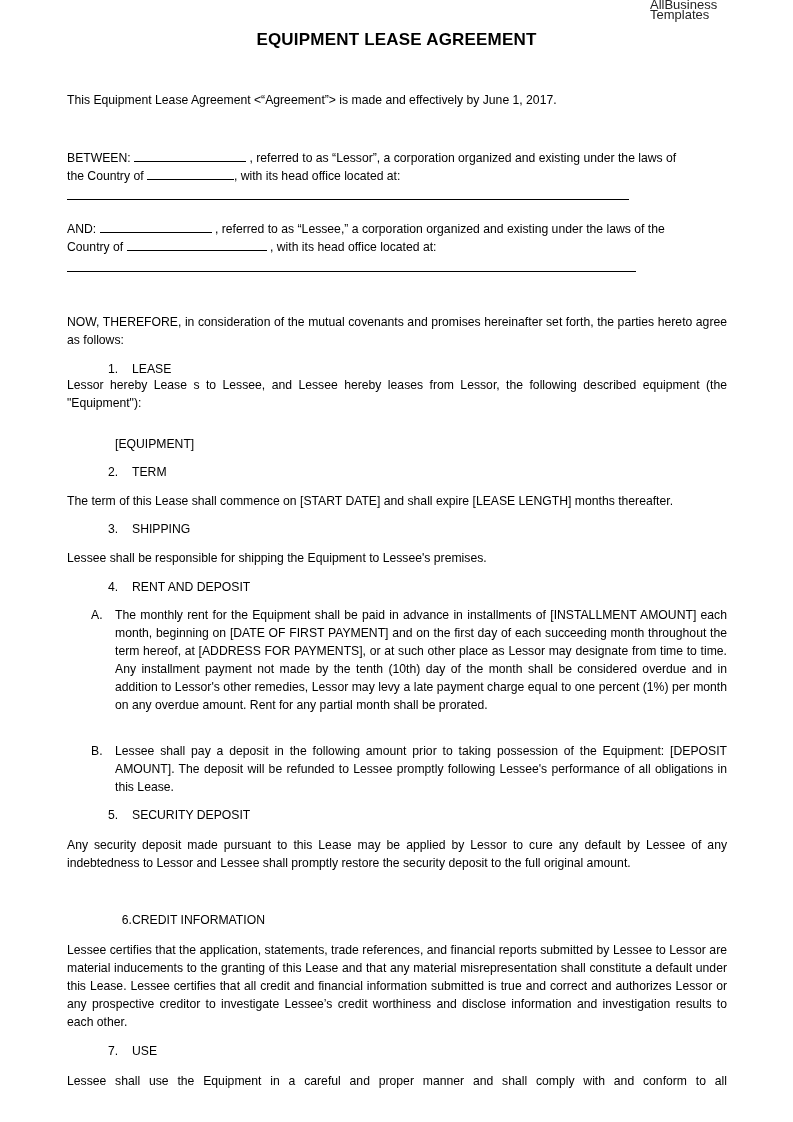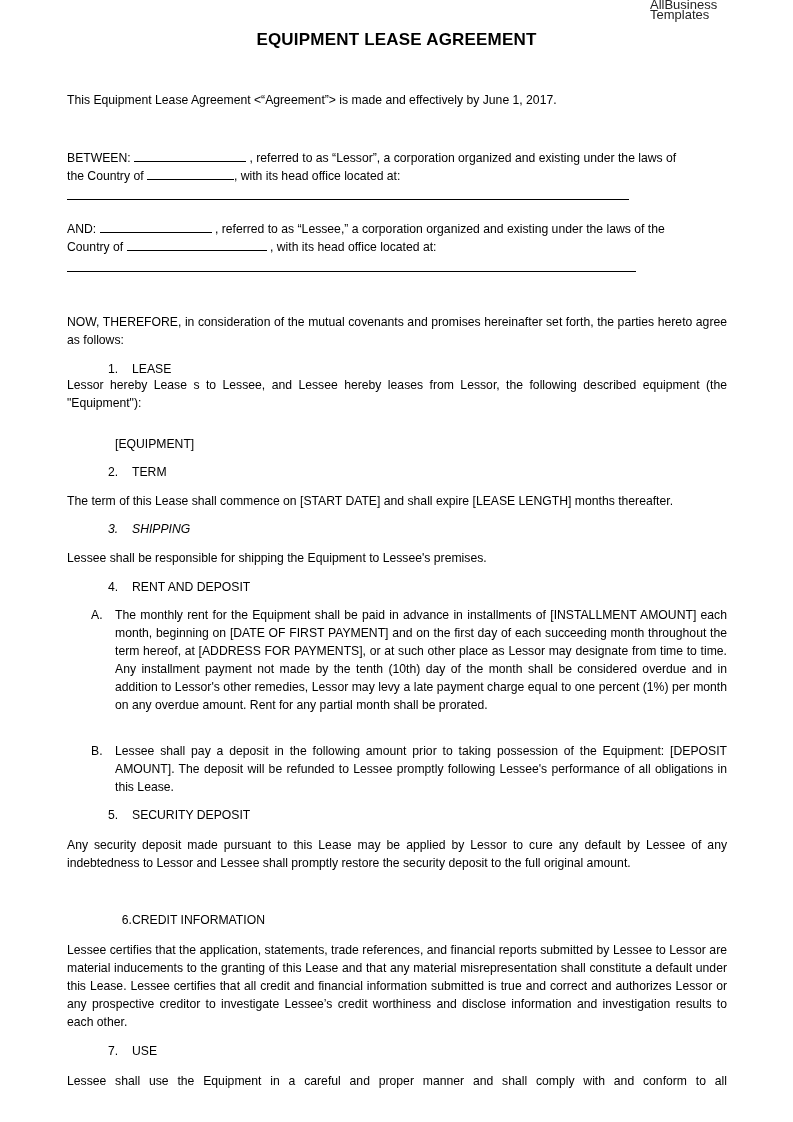--- a/index.html
+++ b/index.html
@@ -57,21 +57,21 @@
   <span class="num">1.</span><span>LEASE</span>
 </div>
 <div class="p" style="top:376px;">Lessor hereby Lease s to Lessee, and Lessee hereby leases from Lessor, the following described equipment (the "Equipment"):</div>
 <div class="p" style="top:435px;padding-left:48px;">[EQUIPMENT]</div>
 
 <div class="h" style="top:463px;">
   <span class="num">2.</span><span>TERM</span>
 </div>
 <div class="p line" style="top:492px;">The term of this Lease shall commence on [START DATE] and shall expire [LEASE LENGTH] months thereafter.</div>
 
-<div class="h" style="top:520px;font-style:italic;">
+<div class="h" style="top:520px;">
   <span class="num">3.</span><span>SHIPPING</span>
 </div>
 <div class="p line" style="top:549px;">Lessee shall be responsible for shipping the Equipment to Lessee's premises.</div>
 
 <div class="h" style="top:578px;">
   <span class="num">4.</span><span>RENT AND DEPOSIT</span>
 </div>
 <div class="sub" style="top:606px;">
   <span class="lbl">A.</span>
   <div class="txt">The monthly rent for the Equipment shall be paid in advance in installments of [INSTALLMENT AMOUNT] each month, beginning on [DATE OF FIRST PAYMENT] and on the first day of each succeeding month throughout the term hereof, at [ADDRESS FOR PAYMENTS], or at such other place as Lessor may designate from time to time. Any installment payment not made by the tenth (10th) day of the month shall be considered overdue and in addition to Lessor's other remedies, Lessor may levy a late payment charge equal to one percent (1%) per month on any overdue amount. Rent for any partial month shall be prorated.</div>

